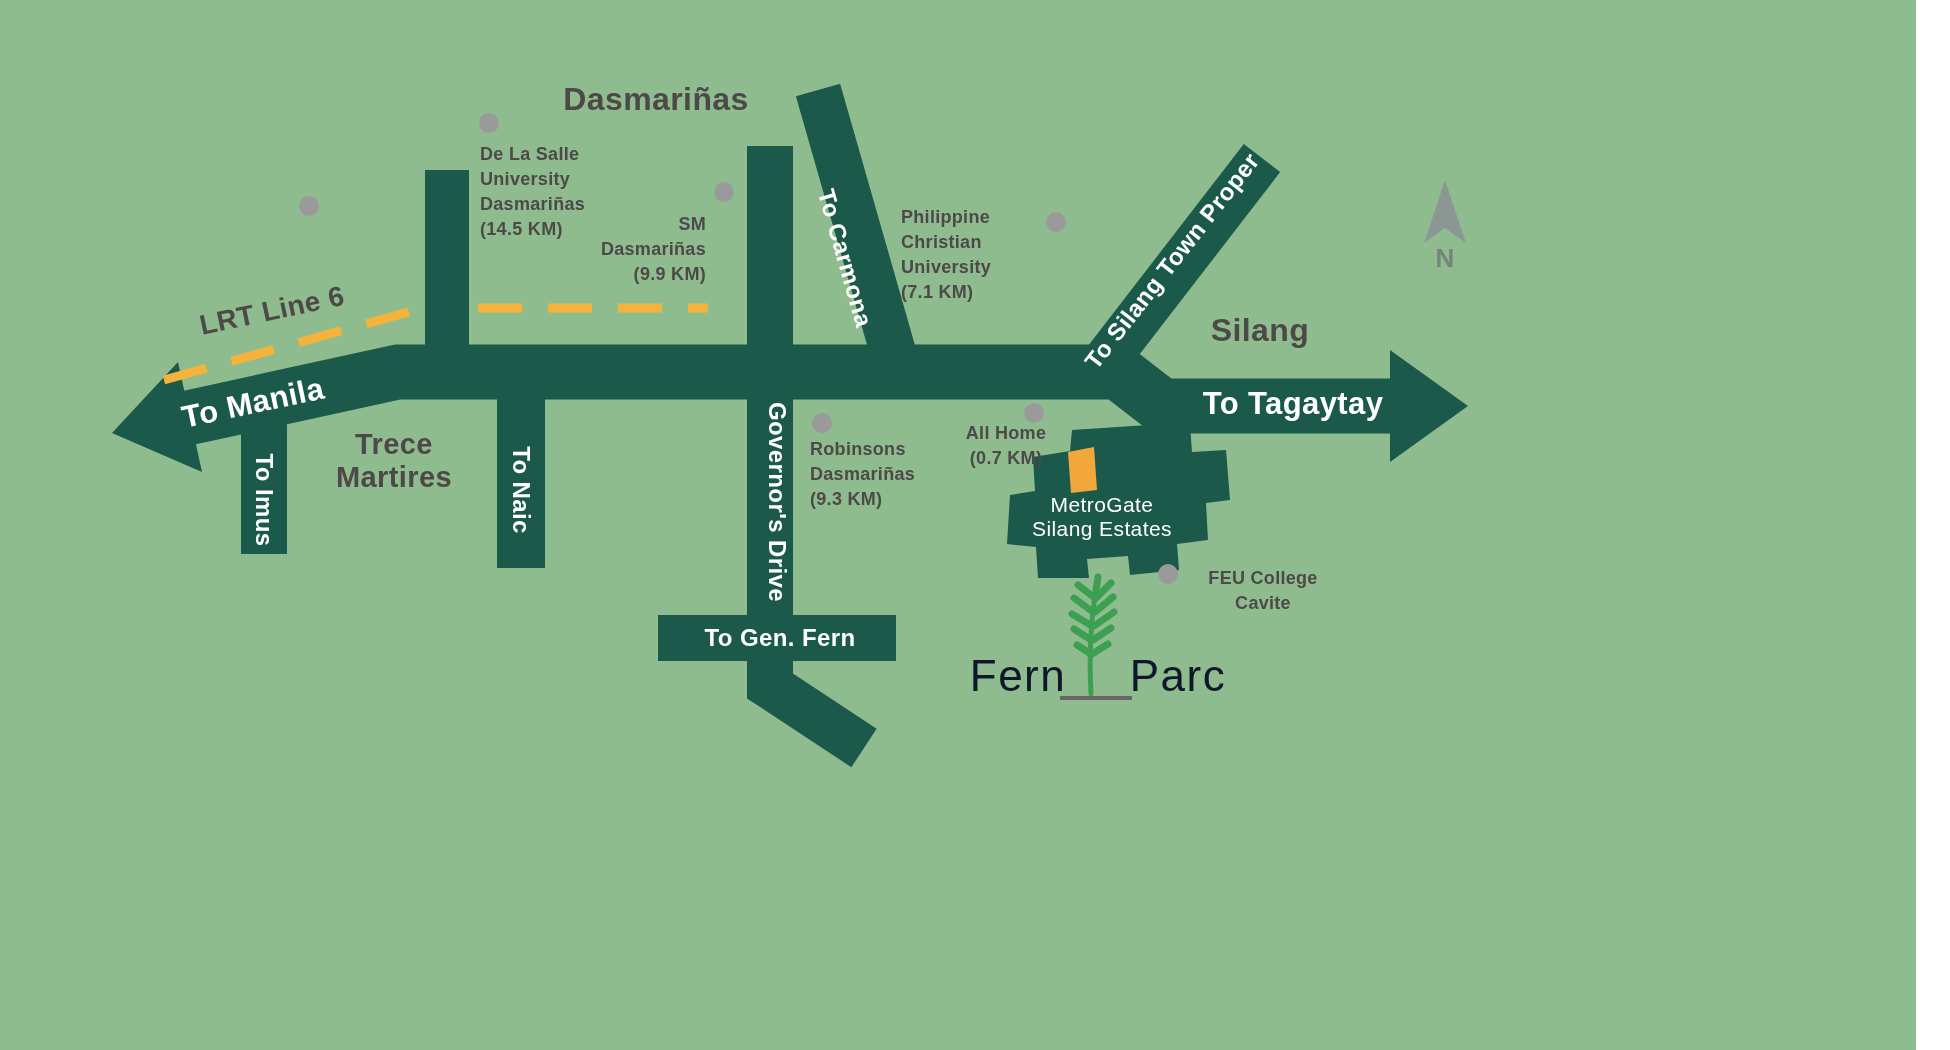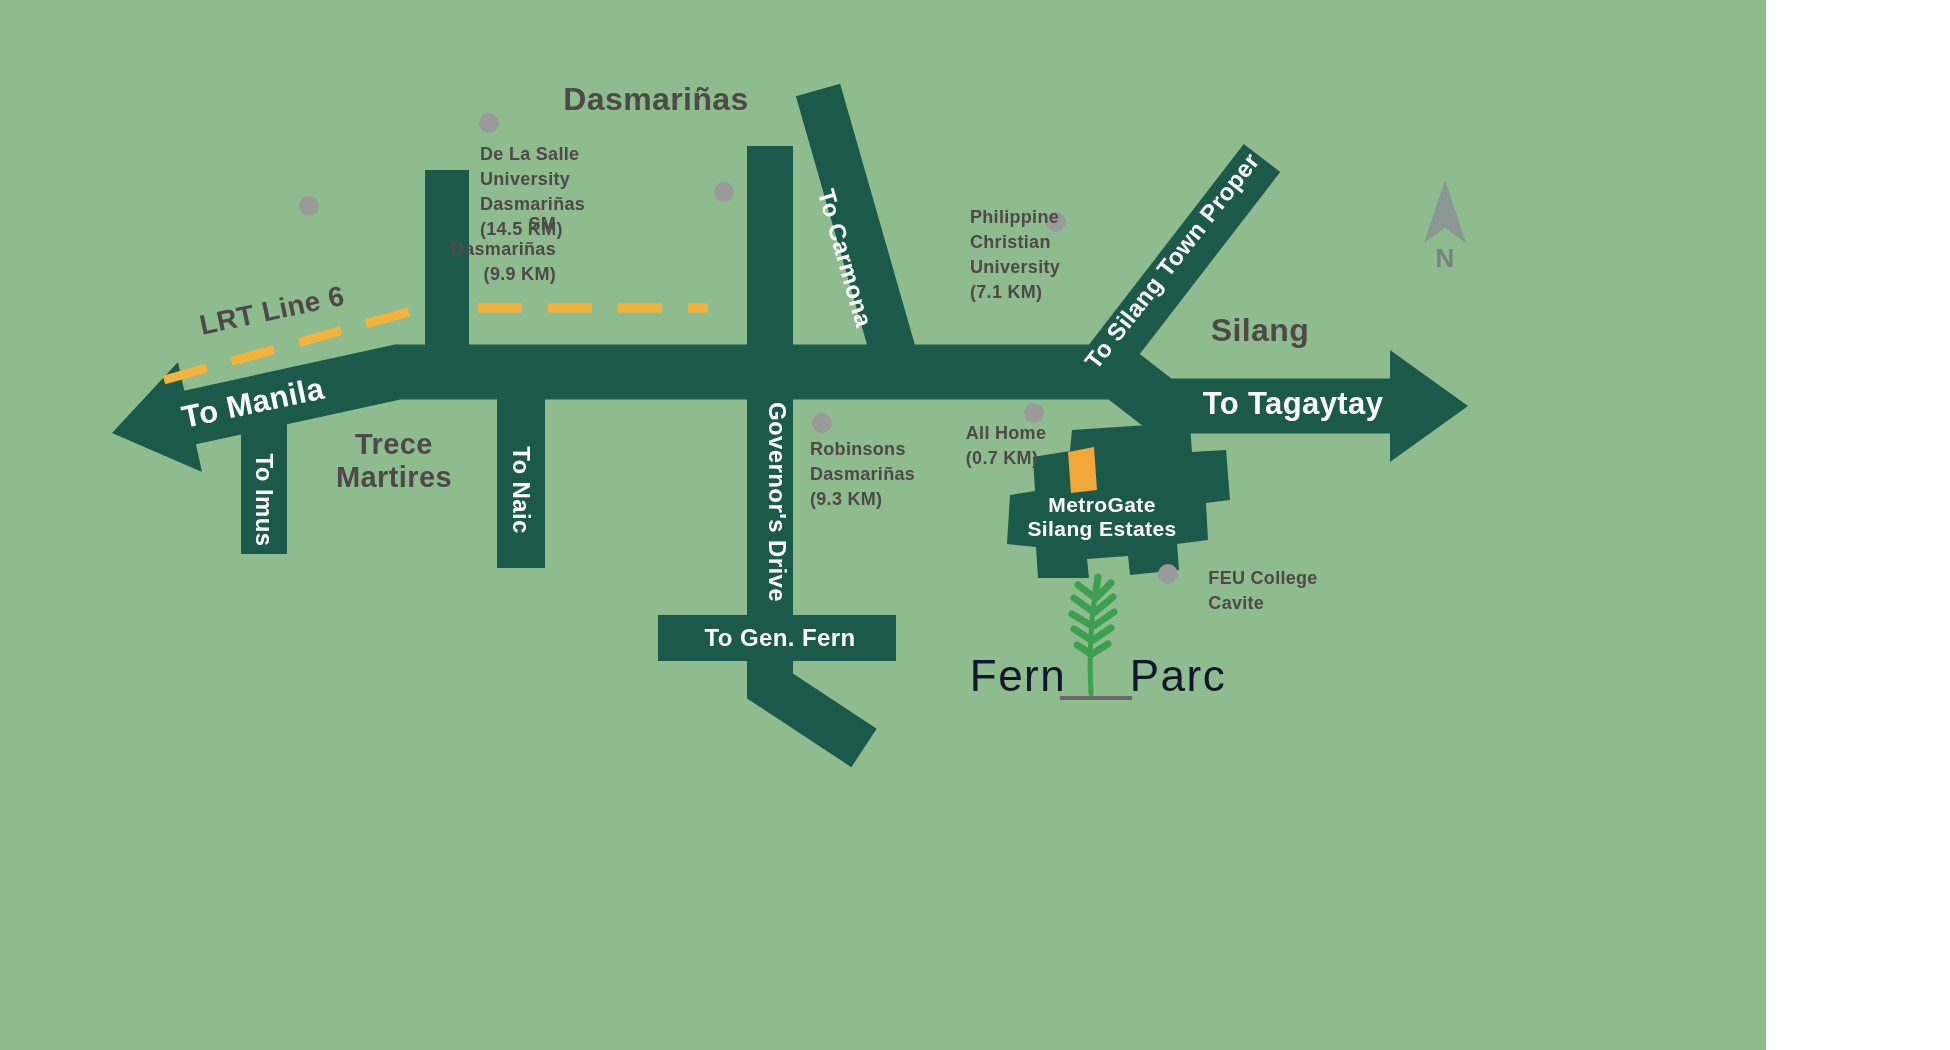--- a/index.html
+++ b/index.html
@@ -1,18 +1,18 @@
 <!DOCTYPE html>
 <html><head>
 <meta charset="utf-8">
 <style>
   html,body { margin:0; padding:0; }
   .map {
     position:relative;
-    width:1766px; height:1050px;
+    width:1916px; height:1050px;
     background:#8FBC8F;
     overflow:hidden;
     font-family:"Liberation Sans","DejaVu Sans",sans-serif;
   }
   .map svg.canvas { position:absolute; left:0; top:0; }
   .lbl {
     position:absolute;
     transform:translate(-50%,-50%);
     white-space:pre-line;
     text-align:center;
@@ -28,22 +28,22 @@
   .road-sm { font-size:24px; font-weight:600; }
   .poi {
     position:absolute;
     white-space:pre-line;
     font-size:18px; font-weight:600;
     line-height:25px;
     color:#4D4948;
     letter-spacing:.3px;
   }
   .poi-right  { text-align:right; }
-  .poi-center { transform:translateX(-50%); text-align:left; }
-  .metrogate-lbl { font-size:21px; font-weight:700; line-height:24px; }
+  .poi-center { transform:translateX(-50%); text-align:center; }
+  .metrogate-lbl { font-size:21px; font-weight:400; line-height:24px; }
   .logo-word {
     position:absolute;
     transform:translate(-50%,-50%);
     font-size:44px; font-weight:500;
     color:#0f172a; letter-spacing:1.5px;
   }
   .north {
     position:absolute;
     transform:translate(-50%,-50%);
     font-size:26px; font-weight:700; color:#77837F;
@@ -125,21 +125,21 @@
   <div class="lbl white road-sm" style="left:1172px;top:261px;transform:translate(-50%,-50%) rotate(-52deg)">To Silang Town Proper</div>
   <div class="lbl white road-sm" style="left:780px;top:638px">To Gen. Fern</div>
 
   <div class="poi" style="left:480px;top:142px">De La Salle
 University
 Dasmariñas
 (14.5 KM)</div>
   <div class="poi poi-right" style="right:1210px;top:212px">SM
 Dasmariñas
 (9.9 KM)</div>
-  <div class="poi" style="left:970px;top:205px">Philippine
+  <div class="poi" style="left:901px;top:205px">Philippine
 Christian
 University
 (7.1 KM)</div>
   <div class="poi" style="left:810px;top:437px">Robinsons
 Dasmariñas
 (9.3 KM)</div>
   <div class="poi poi-center" style="left:1006px;top:421px">All Home
 (0.7 KM)</div>
   <div class="lbl white metrogate-lbl" style="left:1102px;top:517px">MetroGate
 Silang Estates</div>

